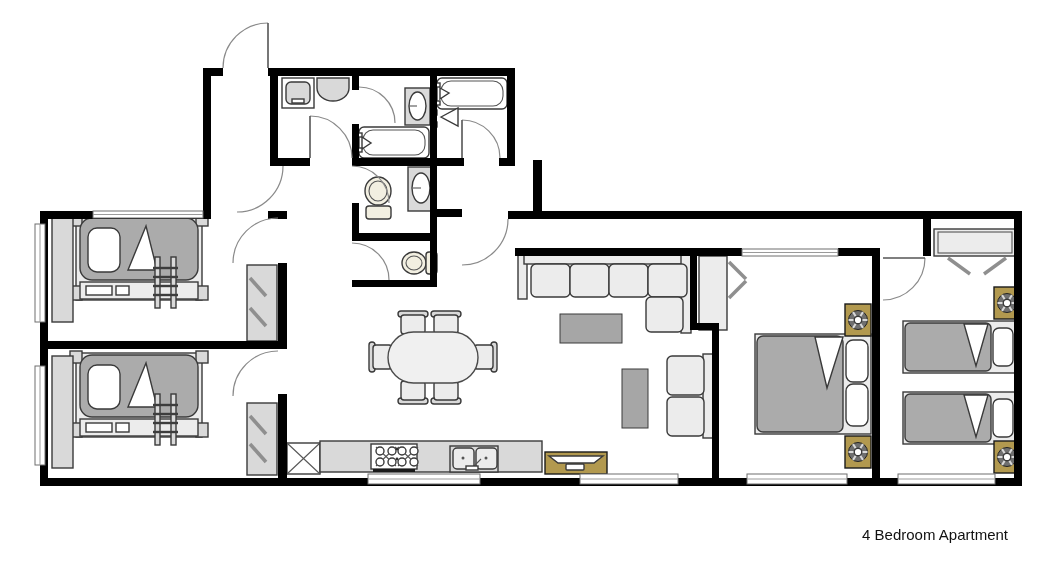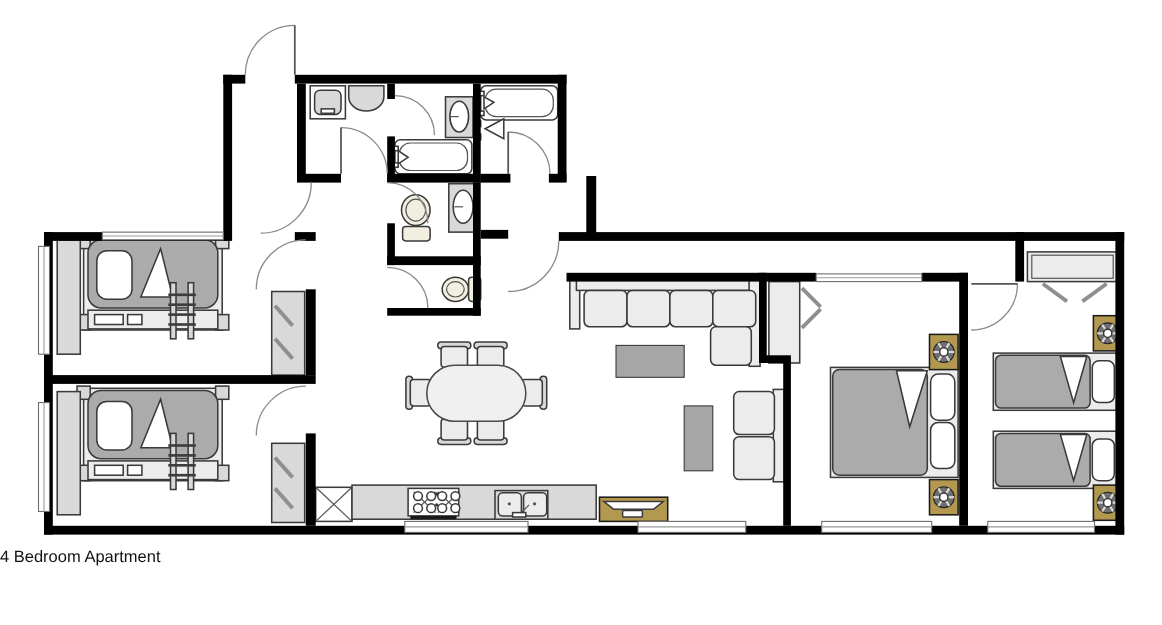--- a/index.html
+++ b/index.html
@@ -1,18 +1,18 @@
 <!DOCTYPE html>
 <html style="--wall: #000000; --outline: #3a3a3a; --furniture: #d9d9d9; --furnitureLight: #ececec; --mattress: #ababab; --grayTable: #a6a6a6; --tan: #b2994f; --fixture: #f2efe1; --caption: #111111;"><head>
 <meta charset="utf-8">
 <style>
   html,body{margin:0;padding:0;background:#fff;}
   body{width:1056px;height:568px;position:relative;font-family:"Liberation Sans",sans-serif;overflow:hidden;}
   #plan{position:absolute;left:0;top:0;}
-  #caption{position:absolute;left:0;right:48px;top:498px;text-align:left;font-size:15px;color:#111;}
+  #caption{position:absolute;left:0;right:48px;top:526px;text-align:right;font-size:15px;color:#111;}
   .wall{fill:var(--wall);}
   .furn{fill:var(--furniture);stroke:var(--outline);stroke-width:1.4;}
   .lite{fill:var(--furnitureLight);stroke:var(--outline);stroke-width:1.4;}
   .white{fill:#ffffff;stroke:var(--outline);stroke-width:1.4;}
   .mat{fill:var(--mattress);stroke:var(--outline);stroke-width:1.4;}
   .gray{fill:var(--grayTable);stroke:var(--outline);stroke-width:1;}
   .tan{fill:var(--tan);stroke:#1a1a1a;stroke-width:1.4;}
   .fix{fill:var(--fixture);stroke:var(--outline);stroke-width:1.4;}
   .arc{fill:none;stroke:#8a8a8a;stroke-width:1.2;}
   .leaf{stroke:#555;stroke-width:1.6;}

